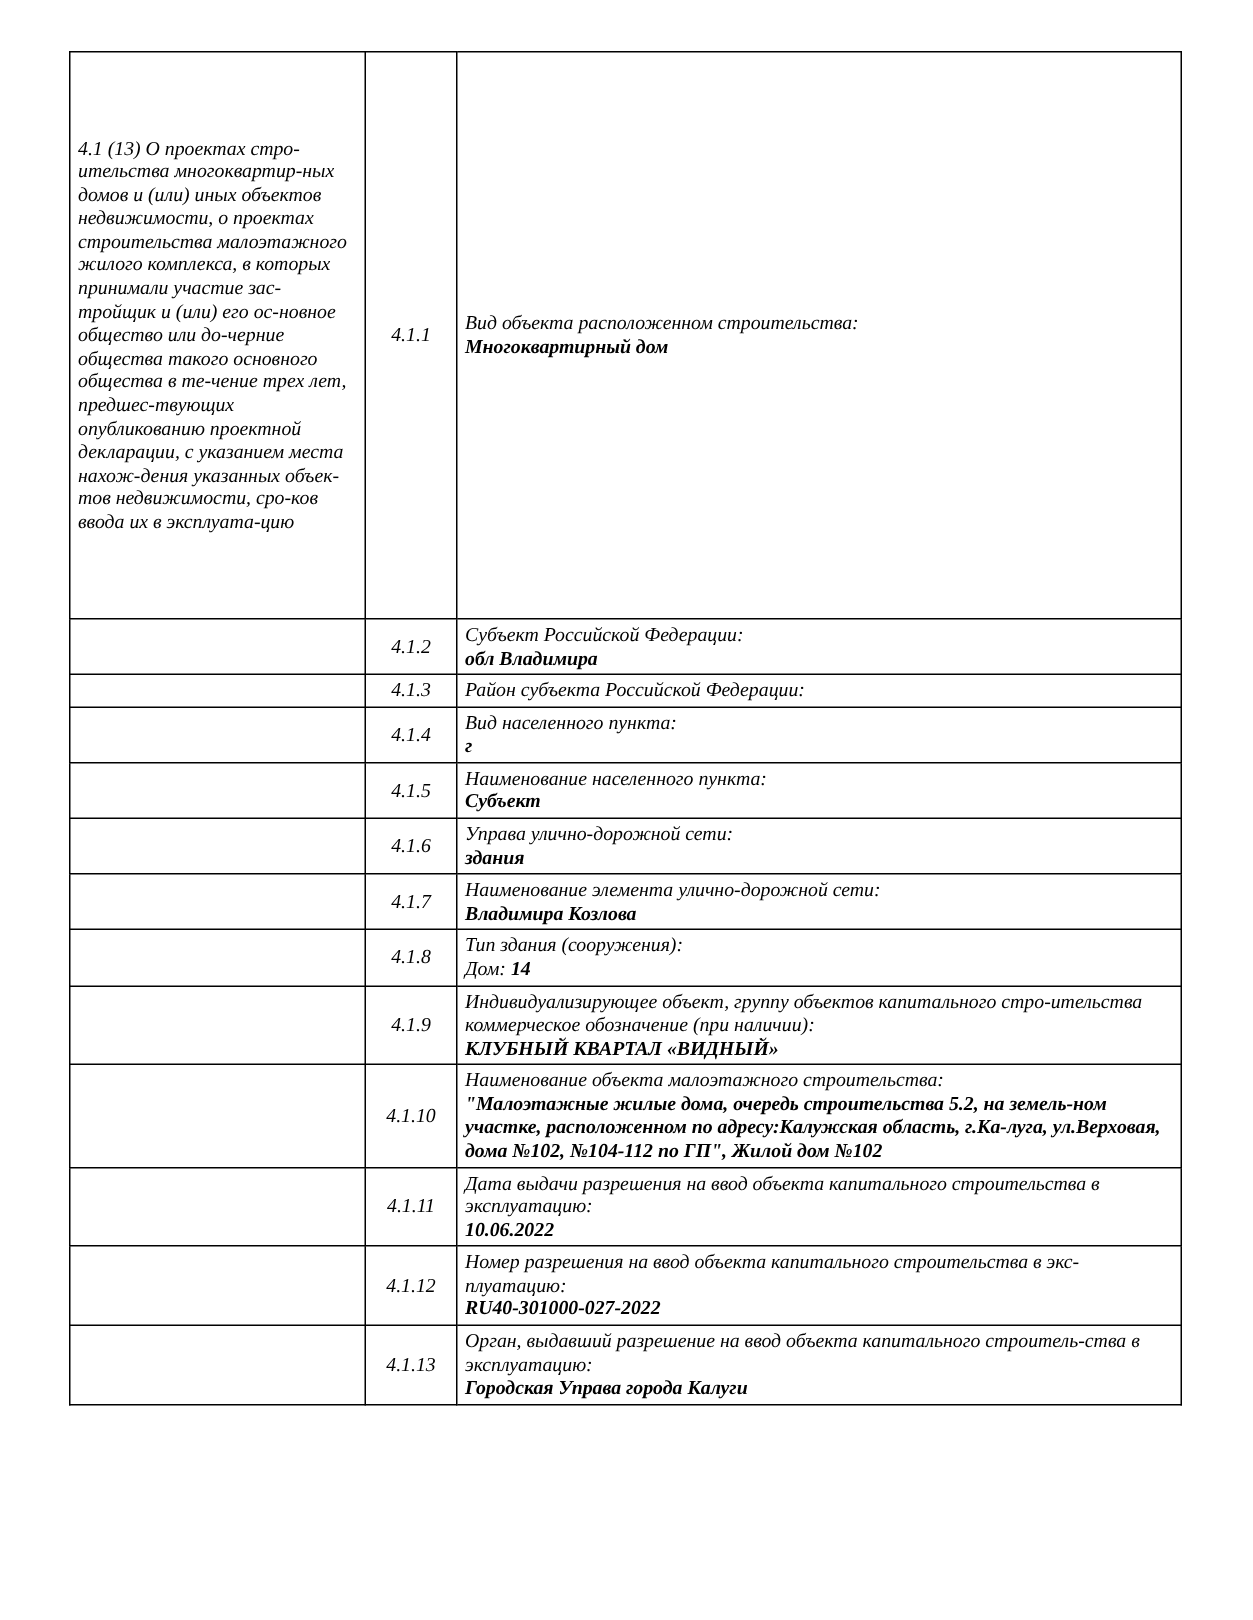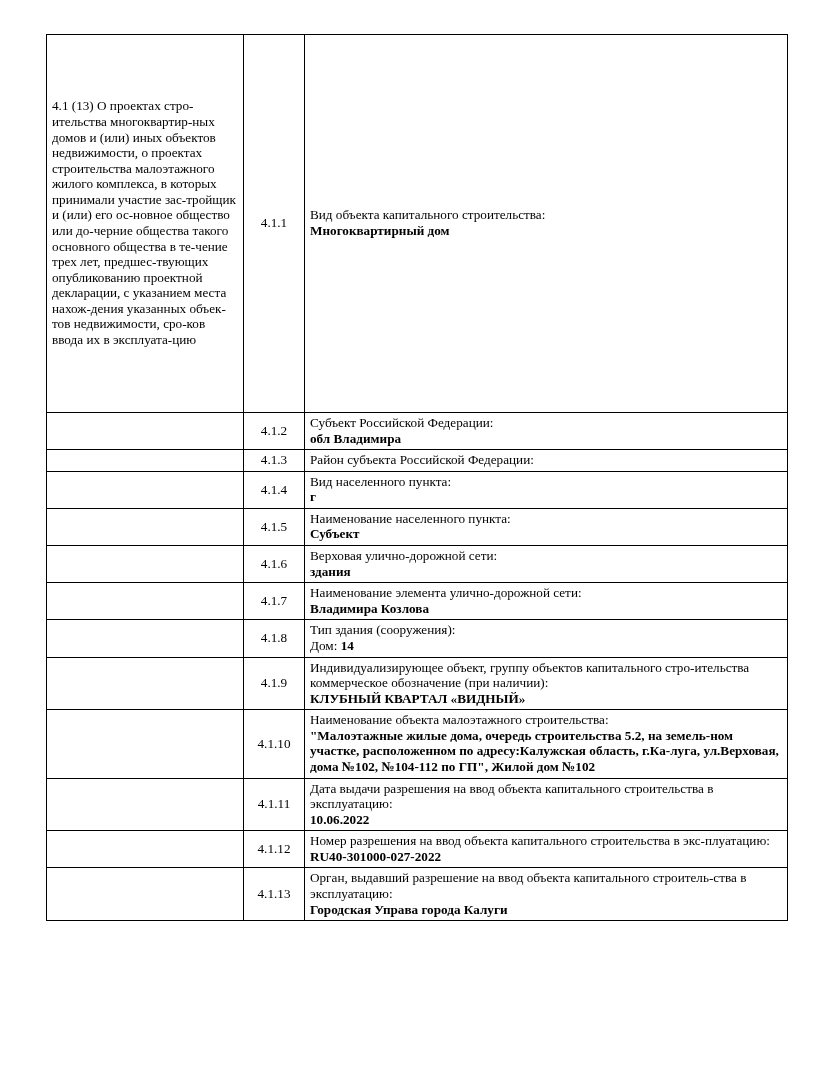--- a/index.html
+++ b/index.html
@@ -17,20 +17,21 @@
     position: relative;
     width: 835px;
     height: 1080px;
     box-sizing: border-box;
     padding: 34px 46px 0 46px;
   }
   table.decl {
     border-collapse: collapse;
     width: 742px;
     table-layout: fixed;
+    font-style: italic;
   }
   table.decl td {
     border: 1px solid #000000;
     vertical-align: middle;
     padding: 2px 5px 3px 5px;
     font-size: 13.2px;
     line-height: 1.18;
   }
   td.col-desc {
     width: 186px;
@@ -77,21 +78,21 @@
 
 <div class="page">
   <table class="decl">
     <tbody>
       <tr class="tall-first">
         <td class="col-desc" rowspan="1" style="height:372px;">
           <span class="desc-text">4.1 (13) О проектах стро-ительства многоквартир-ных домов и (или) иных объектов недвижимости, о проектах строительства малоэтажного жилого комплекса, в которых принимали участие зас-тройщик и (или) его ос-новное общество или до-черние общества такого основного общества в те-чение трех лет, предшес-твующих опубликованию проектной декларации, с указанием места нахож-дения указанных объек-тов недвижимости, сро-ков ввода их в эксплуата-цию</span>
         </td>
         <td class="col-code">4.1.1</td>
         <td class="col-val">
-          <span class="lbl">Вид объекта капитального строительства:</span>
+          <span class="lbl">Вид объекта расположенном строительства:</span>
           <span class="val">Многоквартирный дом</span>
         </td>
       </tr>
 
       <tr>
         <td class="col-desc"><span class="empty-cell"></span></td>
         <td class="col-code">4.1.2</td>
         <td class="col-val">
           <span class="lbl">Субъект Российской Федерации:</span>
           <span class="val">обл Владимира</span>
@@ -121,21 +122,21 @@
         <td class="col-val">
           <span class="lbl">Наименование населенного пункта:</span>
           <span class="val">Субъект</span>
         </td>
       </tr>
 
       <tr>
         <td class="col-desc"><span class="empty-cell"></span></td>
         <td class="col-code">4.1.6</td>
         <td class="col-val">
-          <span class="lbl">Верховая улично-дорожной сети:</span>
+          <span class="lbl">Управа улично-дорожной сети:</span>
           <span class="val">здания</span>
         </td>
       </tr>
 
       <tr>
         <td class="col-desc"><span class="empty-cell"></span></td>
         <td class="col-code">4.1.7</td>
         <td class="col-val">
           <span class="lbl">Наименование элемента улично-дорожной сети:</span>
           <span class="val">Владимира Козлова</span>

